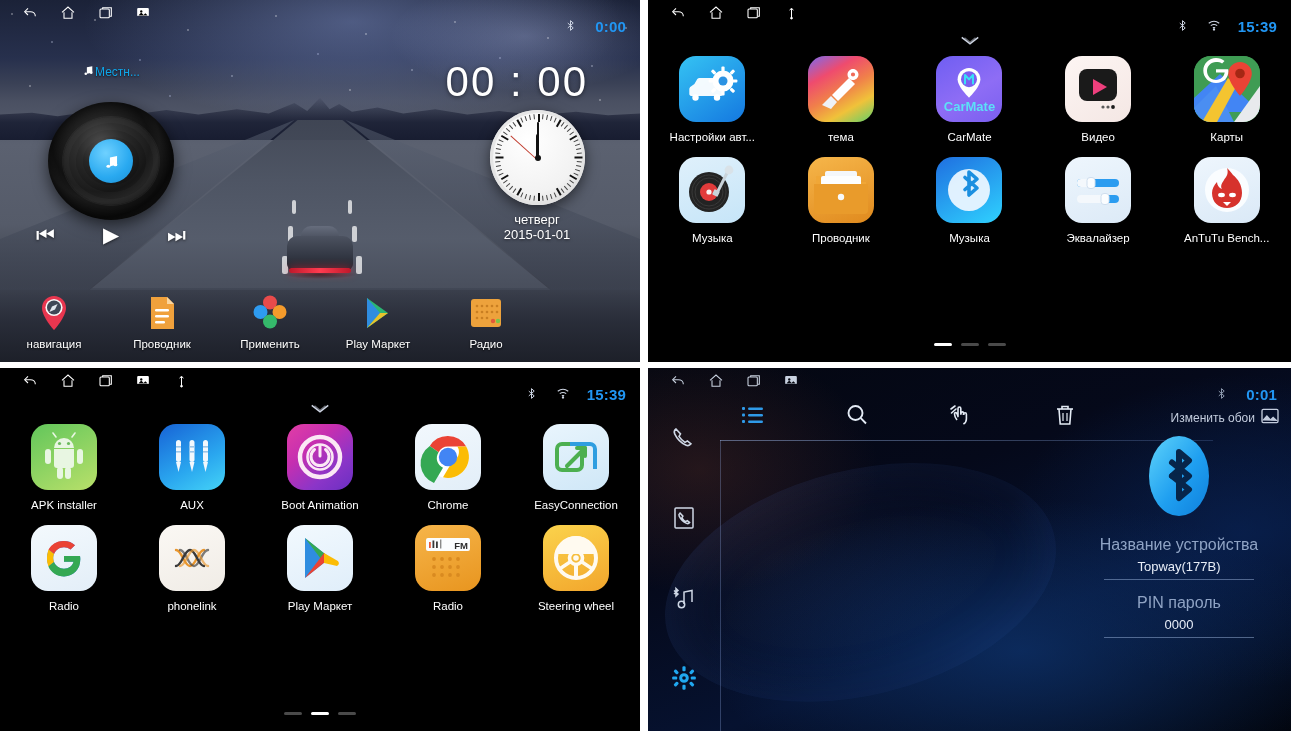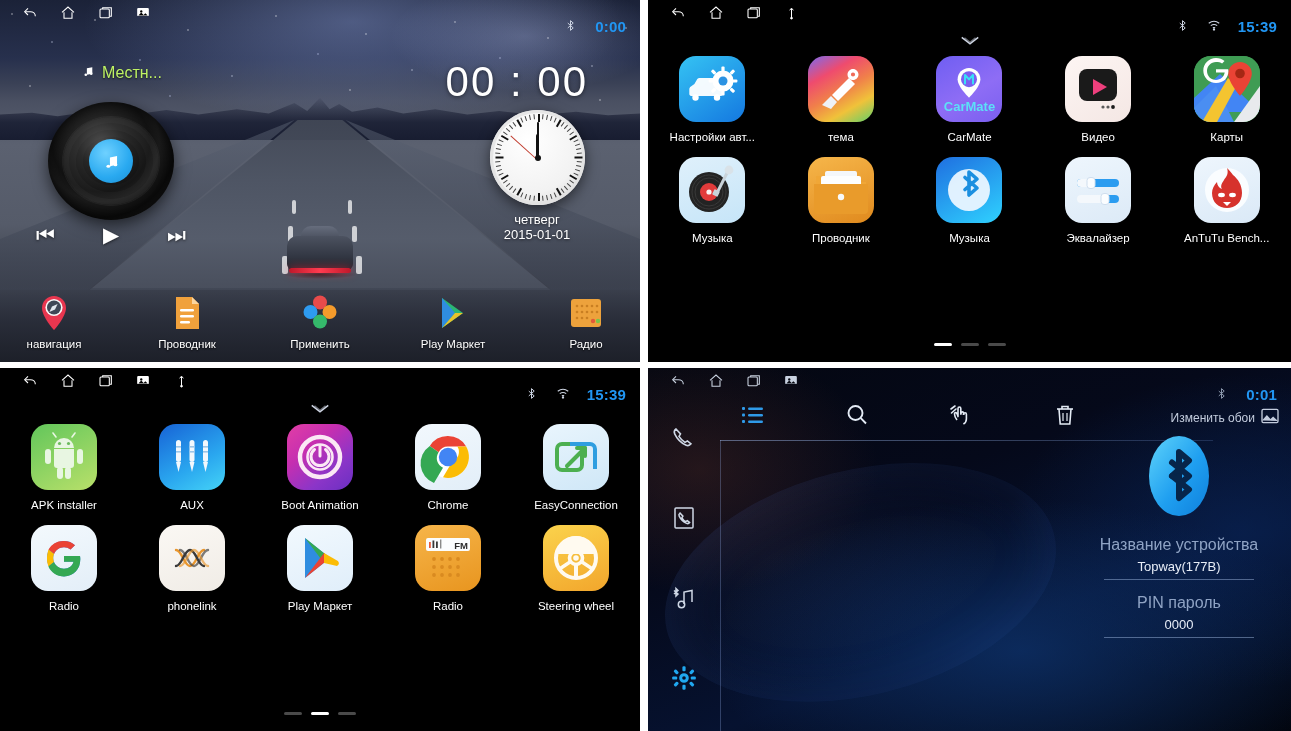--- a/index.html
+++ b/index.html
@@ -101,22 +101,22 @@
   .car-light {
     position: absolute; bottom: 3px; left: 6px; right: 6px; height: 5px;
     background: linear-gradient(90deg,#c0182a,#ff3b50,#c0182a); border-radius: 3px;
     box-shadow: 0 0 8px rgba(255,40,60,.65);
   }
   .car-shadow {
     position: absolute; bottom: -3px; left: 0px; right: 0px; height: 9px;
     background: radial-gradient(ellipse at center, rgba(0,0,0,.55), rgba(0,0,0,0) 70%);
   }
   .nowplaying {
-    position: absolute; left: 82px; top: 64px; display: flex; align-items: center; gap: 7px;
-    color: #bef264; font-size: 16px; text-shadow: 0 1px 2px rgba(0,0,0,.7);
+    position: absolute; left: 82px; top: 64px; display: flex; align-items: center; gap: 0;
+    color: #0ea5e9; font-size: 12px; text-shadow: 0 1px 2px rgba(0,0,0,.7);
   }
   .vinyl {
     position: absolute; left: 48px; top: 102px; width: 126px; height: 118px;
     border-radius: 50%;
     background: radial-gradient(circle at 42% 35%, #4a4a4a 0%, #262626 22%, #121212 46%, #1b1b1b 55%, #0b0b0b 70%, #232323 86%, #0d0d0d 100%);
     box-shadow: 0 5px 16px rgba(0,0,0,.6), inset 0 0 14px rgba(0,0,0,.8);
     display: flex; align-items: center; justify-content: center;
   }
   .vinyl::before {
     content: ""; position: absolute; inset: 14px; border-radius: 50%;
@@ -153,21 +153,21 @@
   .hand-pin { position: absolute; left: 50%; top: 50%; width: 6px; height: 6px; margin: -3px 0 0 -3px; background: #111; border-radius: 50%; }
   .datebox {
     position: absolute; right: 44px; top: 212px; width: 118px; text-align: center; color: #fff;
     text-shadow: 0 1px 3px rgba(0,0,0,.6);
   }
   .datebox .dow { font-size: 13px; margin-bottom: 0; }
   .datebox .ymd { font-size: 13px; }
   .dock {
     position: absolute; left: 0; bottom: 0; width: 100%; height: 74px;
     background: linear-gradient(180deg, rgba(60,66,80,.55) 0%, rgba(40,44,56,.9) 45%, rgba(28,31,40,.95) 100%);
-    display: flex; align-items: flex-start; justify-content: space-between; padding-top: 5px;
+    display: flex; align-items: flex-start; justify-content: flex-start; padding-top: 5px;
   }
   .dock-item { width: 108px; text-align: center; cursor: pointer; }
   .dock-icon { width: 40px; height: 40px; margin: 0 auto 5px; position: relative; }
   .dock-label { color: #fff; font-size: 11.5px; text-shadow: 0 1px 2px rgba(0,0,0,.8); }
 
   
   .drawer { position: absolute; inset: 0; background: #000; }
   .chevron-down {
     position: absolute; left: 50%; top: 33px; transform: translateX(-50%);
     width: 22px; height: 12px; cursor: pointer;

